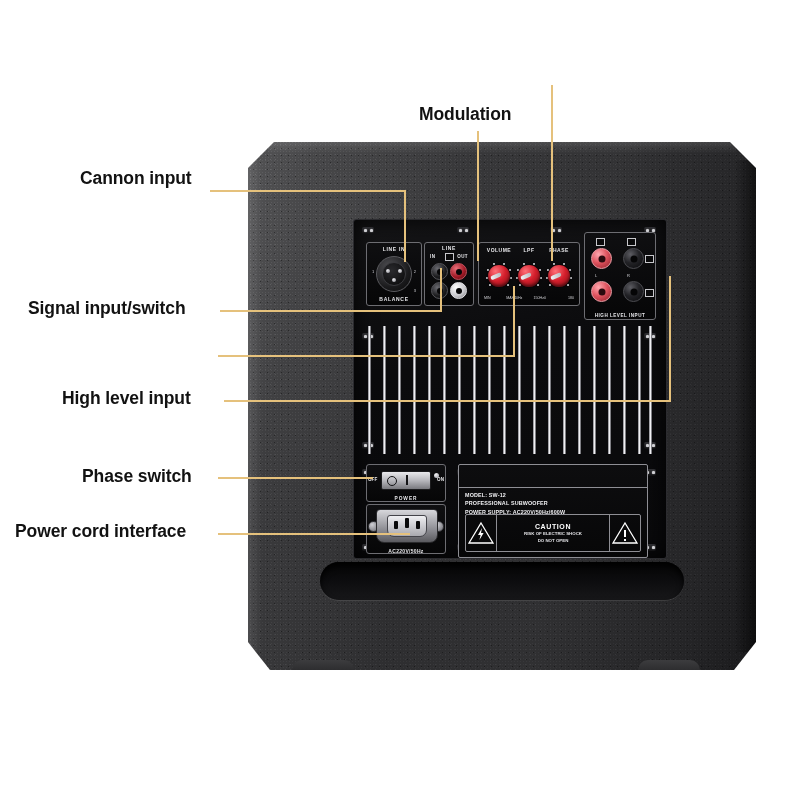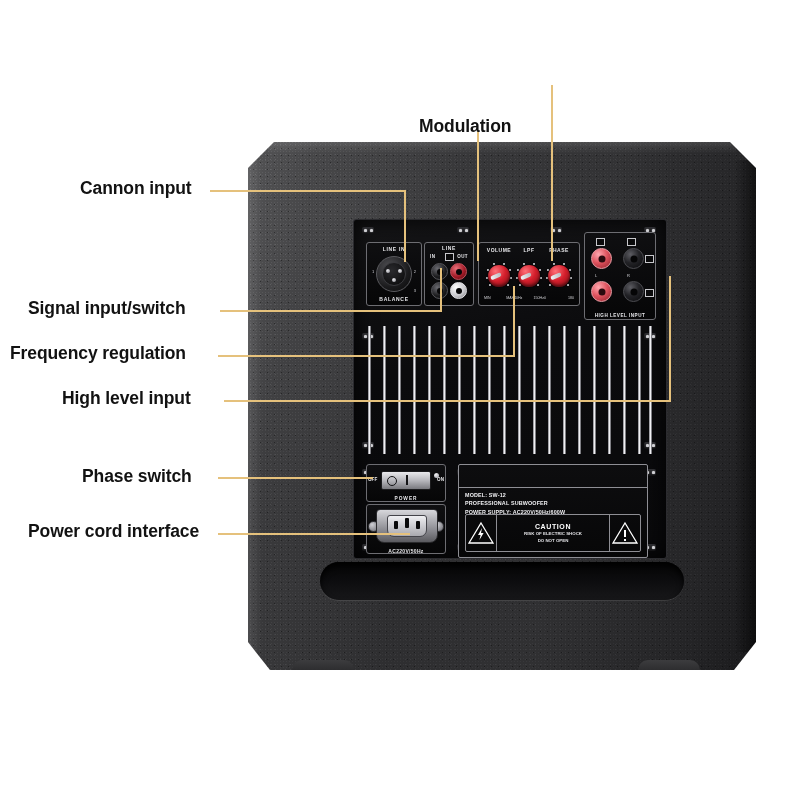--- a/index.html
+++ b/index.html
@@ -445,21 +445,20 @@
   <div class="lead h" style="left:218px;top:355px;width:297px"></div>
   <div class="lead v" style="left:513px;top:286px;height:71px"></div>
 
   <div class="lead h" style="left:224px;top:400px;width:447px"></div>
   <div class="lead v" style="left:669px;top:276px;height:126px"></div>
 
   <div class="lead h" style="left:218px;top:477px;width:155px"></div>
 
   <div class="lead h" style="left:218px;top:533px;width:192px"></div>
 
-  <div class="label" style="left:419px;top:116px">Modulation</div>
-  <div class="label" style="left:80px;top:178px">Cannon input</div>
+  <div class="label" style="left:419px;top:104px">Modulation</div>
+  <div class="label" style="left:80px;top:168px">Cannon input</div>
   <div class="label" style="left:28px;top:298px">Signal input/switch</div>
-  <div class="label" style="left:10px;top:343px">Frequency regulation</div>
   <div class="label" style="left:62px;top:388px">High level input</div>
   <div class="label" style="left:82px;top:466px">Phase switch</div>
-  <div class="label" style="left:28px;top:521px">Power cord interface</div>
+  <div class="label" style="left:15px;top:521px">Power cord interface</div>
 
 </div>
 
 </body></html>

